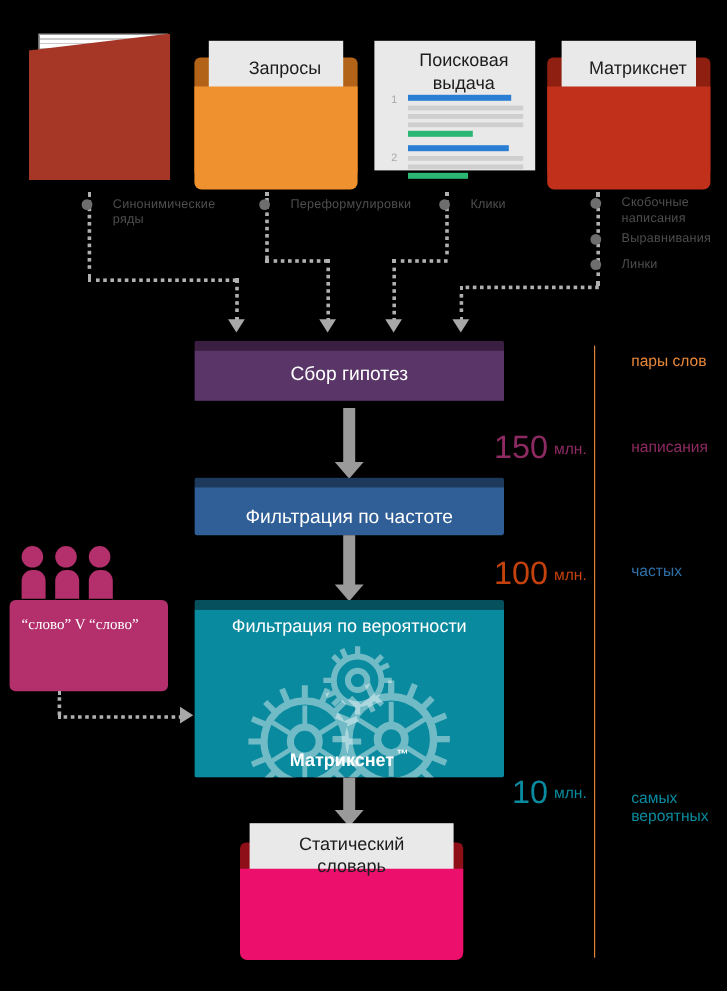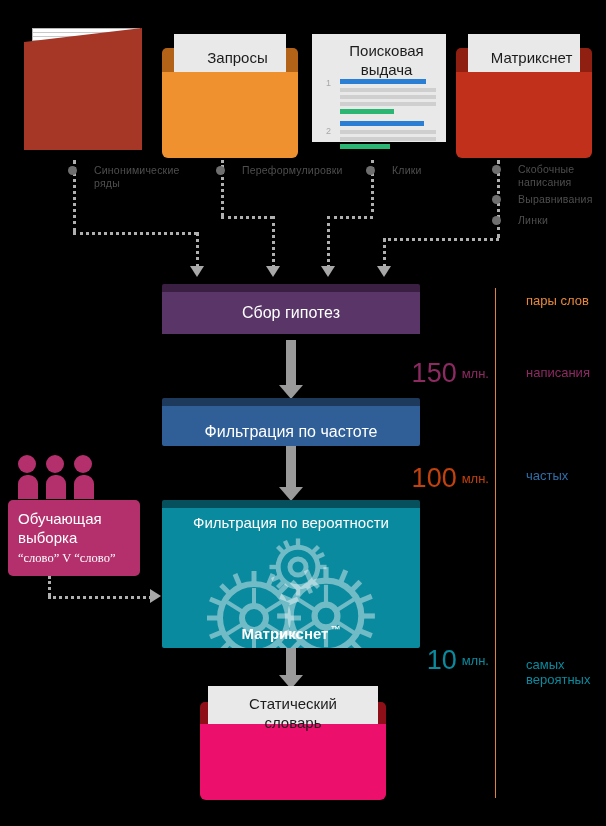--- a/index.html
+++ b/index.html
@@ -309,24 +309,20 @@
     <div class="p" style="left:28px;top:0">
         <div class="hd"></div>
         <div class="bd"></div>
       </div>
     <div class="p" style="left:56px;top:0">
         <div class="hd"></div>
         <div class="bd"></div>
       </div>
   </div>
   <div class="abs train">
-    <div class="t1">
-      <div>Обучающая</div>
-      <div>выборка</div>
-    </div>
     <div class="t2">“слово” V “слово”</div>
   </div>
   <div class="abs dv" style="left:48px;top:576px;height:20px"></div>
   <div class="abs dh" style="left:48px;top:596px;width:104px"></div>
   <div class="abs arw-r" style="left:150px;top:589px"></div>
 
   <div class="abs out">
     <div class="out-back"></div>
     <div class="out-paper"></div>
     <div class="out-front"></div>

